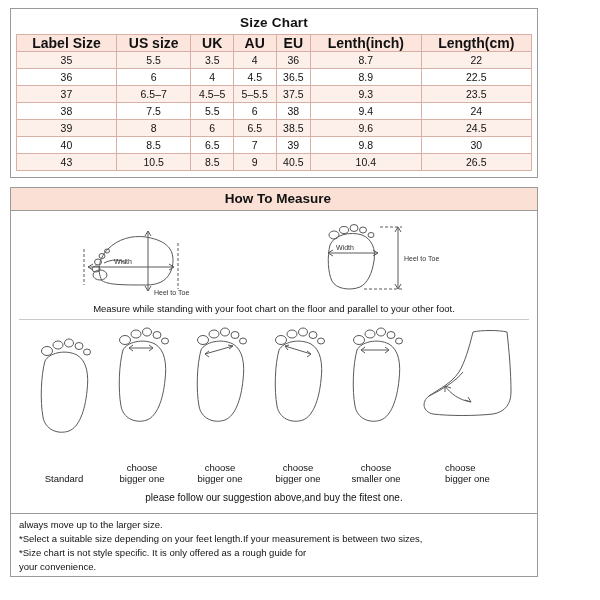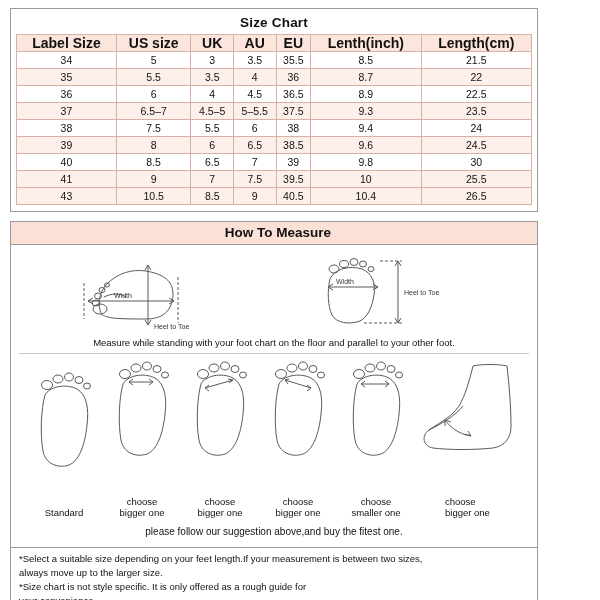--- a/index.html
+++ b/index.html
@@ -152,29 +152,20 @@
           <th>Label Size</th>
           <th>US size</th>
           <th>UK</th>
           <th>AU</th>
           <th>EU</th>
           <th>Lenth(inch)</th>
           <th>Length(cm)</th>
         </tr>
       </thead>
       <tbody>
-        <tr class="even">
-          <td>34</td>
-          <td>5</td>
-          <td>3</td>
-          <td>3.5</td>
-          <td>35.5</td>
-          <td>8.5</td>
-          <td>21.5</td>
-        </tr>
         <tr class="odd">
           <td>35</td>
           <td>5.5</td>
           <td>3.5</td>
           <td>4</td>
           <td>36</td>
           <td>8.7</td>
           <td>22</td>
         </tr>
         <tr class="even">
@@ -214,29 +205,20 @@
           <td>24.5</td>
         </tr>
         <tr class="even">
           <td>40</td>
           <td>8.5</td>
           <td>6.5</td>
           <td>7</td>
           <td>39</td>
           <td>9.8</td>
           <td>30</td>
-        </tr>
-        <tr class="odd">
-          <td>41</td>
-          <td>9</td>
-          <td>7</td>
-          <td>7.5</td>
-          <td>39.5</td>
-          <td>10</td>
-          <td>25.5</td>
         </tr>
         <tr class="odd">
           <td>43</td>
           <td>10.5</td>
           <td>8.5</td>
           <td>9</td>
           <td>40.5</td>
           <td>10.4</td>
           <td>26.5</td>
         </tr>
@@ -397,19 +379,19 @@
             </g>
           </svg>
           <div class="caption">choose<br>bigger one</div>
         </div>
       </div>
 
       <div class="follow-line">please follow our suggestion above,and buy the fitest one.</div>
     </div>
 
     <div class="bottom-notes">
+      <p>always move up to the larger size.</p>
       <p>*Select a suitable size depending on your feet length.If your measurement is between two sizes,</p>
-      <p>always move up to the larger size.</p>
       <p>*Size chart is not style specific. It is only offered as a rough guide for</p>
       <p>your convenience.</p>
     </div>
   </div>
 </div>
 
 </body></html>

